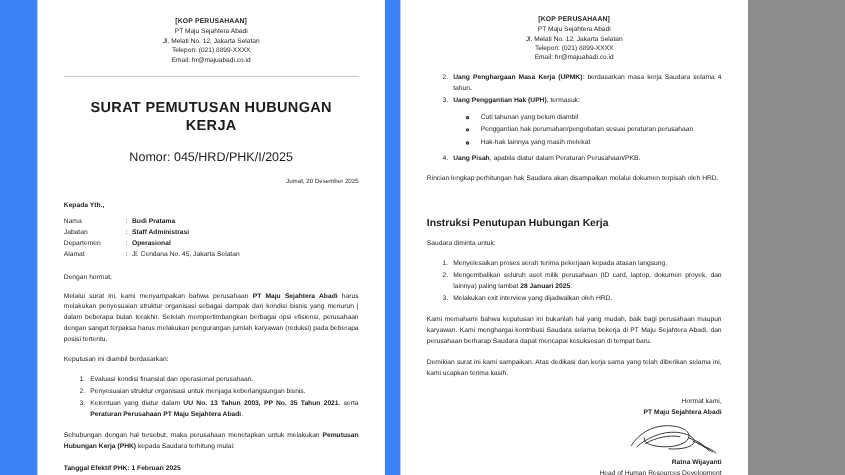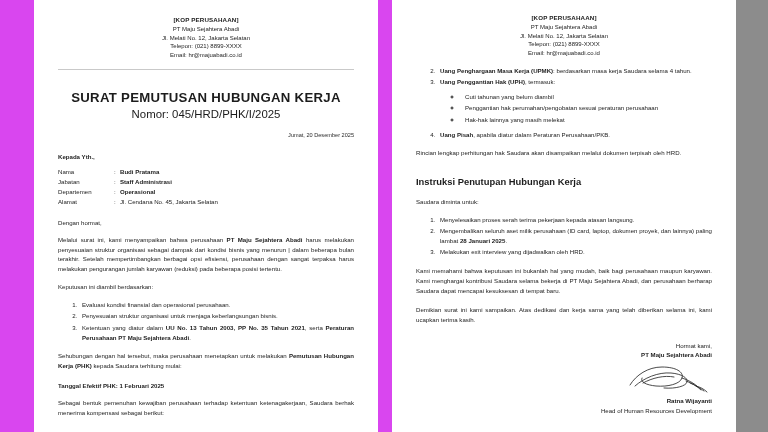--- a/index.html
+++ b/index.html
@@ -6,23 +6,23 @@
     margin: 0;
     padding: 0;
     background: #8c8c8c;
     width: 768px;
     height: 432px;
     overflow: hidden;
     font-family: "Liberation Sans", sans-serif;
   }
   .viewport {
     position: relative;
-    width: 736px;
+    width: 680px;
     height: 432px;
-    background: #d946ef;
+    background: #3b82f6;
     display: flex;
     justify-content: center;
     align-items: flex-start;
     gap: 14px;
     padding-top: 0;
     box-sizing: border-box;
     padding-left: 34px;
   }
   .page {
     position: relative;
@@ -62,21 +62,21 @@
     text-align: center;
     font-size: 13.2px;
     font-weight: bold;
     letter-spacing: 0.3px;
     margin-top: 20px;
     line-height: 1.2;
   }
   .doc-number {
     text-align: center;
     font-size: 11.4px;
-    margin-top: 2px;
+    margin-top: 16px;
     line-height: 1.2;
   }
   .doc-date {
     text-align: right;
     font-size: 5.6px;
     margin-top: 11px;
     color: #2a2a2a;
   }
 
   
@@ -135,21 +135,21 @@
     font-size: 6.1px;
     font-weight: bold;
     margin-top: 11px;
   }
   h2.section {
     font-size: 9.4px;
     font-weight: bold;
     margin: 17px 0 0 0;
     line-height: 1.25;
   }
-  h2.section.rsec { margin-top: 18px; }
+  h2.section.rsec { margin-top: 28px; }
 
   
   .sign-block {
     margin-top: 16px;
     text-align: right;
     font-size: 6.1px;
     line-height: 1.6;
   }
   .sign-company { font-weight: bold; }
   .sig-wrap {

